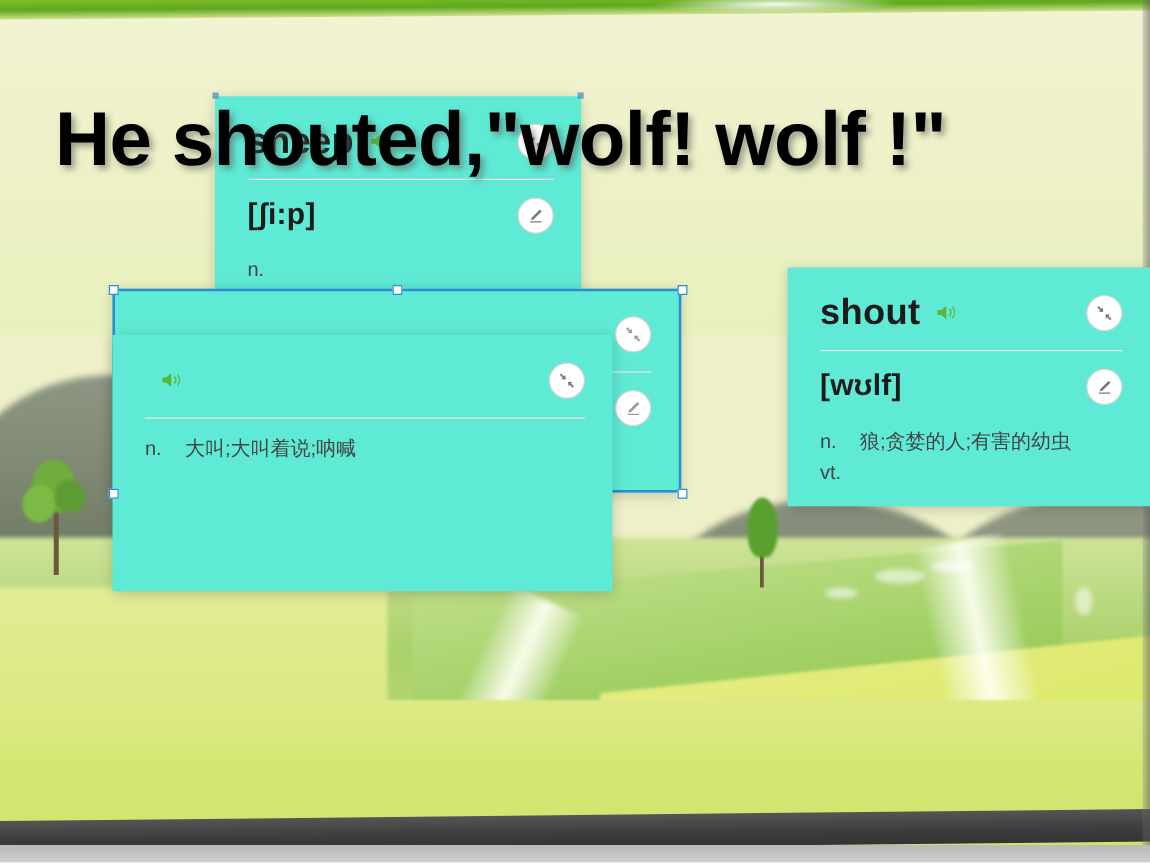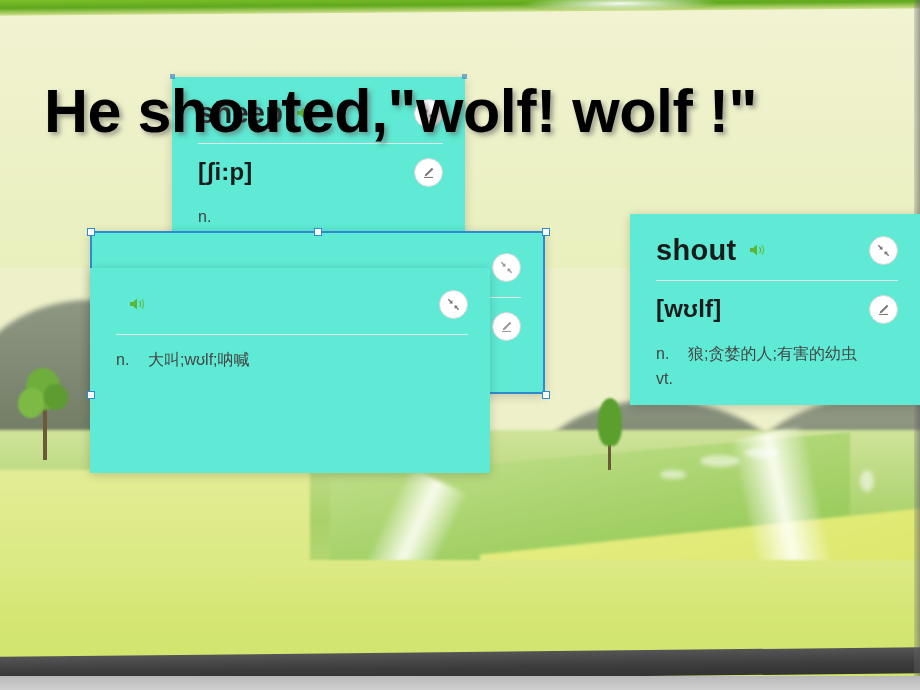--- a/index.html
+++ b/index.html
@@ -481,21 +481,21 @@
             <path d="M6.8 3.2 L6.8 6.8 L3.2 6.8 Z" fill="#7a7a7a"></path>
             <path d="M13.5 13.5 L9.4 9.4" stroke="#7a7a7a" stroke-width="1.6" fill="none"></path>
             <path d="M9.2 12.8 L9.2 9.2 L12.8 9.2 Z" fill="#7a7a7a"></path>
           </svg>
         </span>
       </div>
       <div class="dict-rule"></div>
       <div class="dict-defs">
         <div class="def-row">
           <span class="def-pos">n.</span>
-          <span class="def-text">大叫;wʊlf;呐喊</span>
+          <span class="def-text">大叫;大叫着说;呐喊</span>
         </div>
       </div>
     </div>
   </div>
 
   <div class="sel-handle h-tl"></div>
   <div class="sel-handle h-tc"></div>
   <div class="sel-handle h-tr"></div>
   <div class="sel-handle h-br"></div>
   <div class="sel-handle h-bl"></div>

